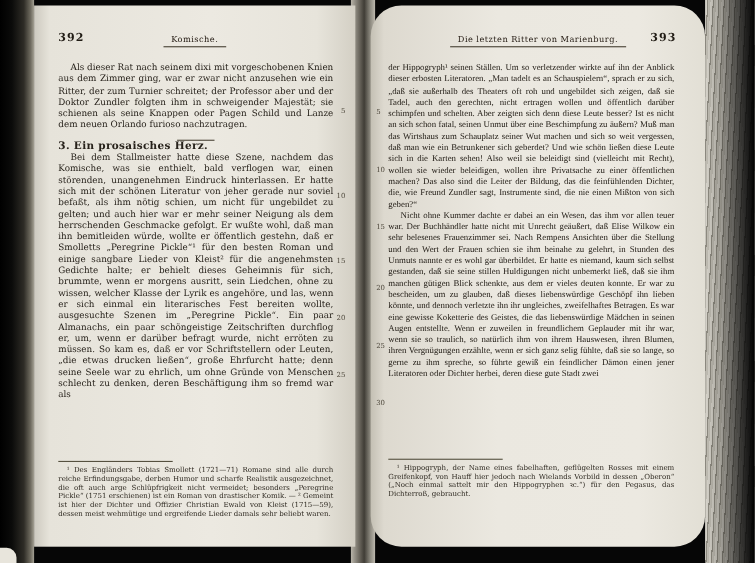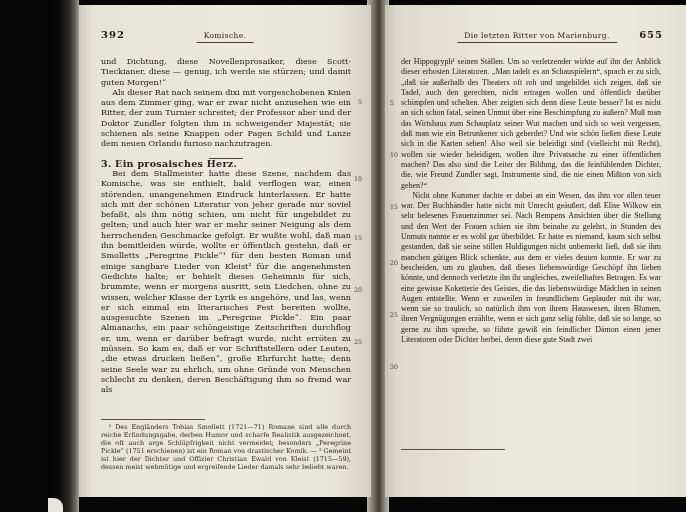--- a/index.html
+++ b/index.html
@@ -1,21 +1,21 @@
 <!DOCTYPE html>
 <html><head>
 <meta charset="utf-8">
 <style>
   html,body{margin:0;padding:0;}
   body{
     width:686px;height:512px;position:relative;overflow:hidden;
     background:#060606;
     font-family:"DejaVu Serif","DejaVu Sans",serif;
   }
-  .scan{position:absolute;inset:0;margin-left:48px;}
+  .scan{position:absolute;inset:0;}
   
   .edge-left{
     position:absolute;left:0;top:0;width:31px;height:512px;
     background:linear-gradient(90deg,#000 0,#0b0b0a 35%,#2e2c26 70%,#706c60 90%,#a5a194 100%);
   }
   
   .fore-edge{
     position:absolute;left:641px;top:0;width:45px;height:512px;
     background:
       linear-gradient(90deg,rgba(0,0,0,0) 0,rgba(20,18,14,.25) 30%,rgba(5,5,5,.82) 80%,#000 100%),
@@ -24,20 +24,21 @@
   .page{
     position:absolute;top:5px;height:492px;color:#26211a;
   }
   .page-left{
     left:31px;width:292px;
     background:linear-gradient(90deg,#cdc9bf 0,#e6e3da 14px,#ece9e1 55%,#e7e4db 88%,#d3cfc4 100%);
   }
   .page-right{
     left:337px;width:304px;
     background:linear-gradient(90deg,#c4c0b4 0,#ddd9cf 12px,#ebe8e0 38%,#ece9e1 80%,#e2dfd5 100%);
+    border-radius:28px;
   }
   .gutter{
     position:absolute;left:319px;top:0;width:22px;height:512px;
     background:linear-gradient(90deg,#b8b4a9 0,#6b675e 35%,#403d36 55%,#8c897f 80%,#beb9ae 100%);
   }
   .corner-wedge{
     position:absolute;left:0;bottom:0;width:15px;height:14px;
     background:#e8e5dc;border-radius:0 9px 0 0;
   }
   .pagehead{position:relative;height:14px;margin-top:26px;font-size:0;}
@@ -85,48 +86,48 @@
   <div class="edge-left"></div>
   <div class="fore-edge"></div>
   <div class="gutter"></div>
 
   <div class="page page-left">
     <div class="pagehead">
       <span class="pagenum">392</span>
       <span class="runtitle">Komische.</span>
     </div>
     <div class="bodytext">
-      <p class="noindent">und Dichtung, diese Novellenprosaiker, diese Scott-Tieckianer, diese — genug, ich werde sie stürzen; und damit guten Morgen!“</p>
       <p>Als dieser Rat nach seinem dixi mit vorgeschobenen Knien aus dem Zimmer ging, war er zwar nicht anzusehen wie ein Ritter, der zum Turnier schreitet; der Professor aber und der Doktor Zundler folgten ihm in schweigender Majestät; sie schienen als seine Knappen oder Pagen Schild und Lanze dem neuen Orlando furioso nachzutragen.</p>
       <div class="sectionrule"></div>
       <p class="heading">3. Ein prosaisches Herz.</p>
       <p>Bei dem Stallmeister hatte diese Szene, nachdem das Komische, was sie enthielt, bald verflogen war, einen störenden, unangenehmen Eindruck hinterlassen. Er hatte sich mit der schönen Literatur von jeher gerade nur soviel befaßt, als ihm nötig schien, um nicht für ungebildet zu gelten; und auch hier war er mehr seiner Neigung als dem herrschenden Geschmacke gefolgt. Er wußte wohl, daß man ihn bemitleiden würde, wollte er öffentlich gestehn, daß er Smolletts „Peregrine Pickle“¹ für den besten Roman und einige sangbare Lieder von Kleist² für die angenehmsten Gedichte halte; er behielt dieses Geheimnis für sich, brummte, wenn er morgens ausritt, sein Liedchen, ohne zu wissen, welcher Klasse der Lyrik es angehöre, und las, wenn er sich einmal ein literarisches Fest bereiten wollte, ausgesuchte Szenen im „Peregrine Pickle“. Ein paar Almanachs, ein paar schöngeistige Zeitschriften durchflog er, um, wenn er darüber befragt wurde, nicht erröten zu müssen. So kam es, daß er vor Schriftstellern oder Leuten, „die etwas drucken ließen“, große Ehrfurcht hatte; denn seine Seele war zu ehrlich, um ohne Gründe von Menschen schlecht zu denken, deren Beschäftigung ihm so fremd war als</p>
     </div>
     <div class="footblock">
       <div class="footrule"></div>
       <p class="footnote">¹ Des Engländers Tobias Smollett (1721—71) Romane sind alle durch reiche Erfindungsgabe, derben Humor und scharfe Realistik ausgezeichnet, die oft auch arge Schlüpfrigkeit nicht vermeidet; besonders „Peregrine Pickle“ (1751 erschienen) ist ein Roman von drastischer Komik. — ² Gemeint ist hier der Dichter und Offizier Christian Ewald von Kleist (1715—59), dessen meist wehmütige und ergreifende Lieder damals sehr beliebt waren.</p>
     </div>
     <span class="lineno" style="top:93px">5</span>
     <span class="lineno" style="top:170px">10</span>
     <span class="lineno" style="top:229px">15</span>
     <span class="lineno" style="top:281px">20</span>
     <span class="lineno" style="top:333px">25</span>
   </div>
 
   <div class="page page-right">
     <div class="pagehead">
       <span class="runtitle">Die letzten Ritter von Marienburg.</span>
-      <span class="pagenum">655</span>
+      <span class="pagenum">393</span>
     </div>
     <div class="bodytext">
       <p class="noindent">der Hippogryph¹ seinen Ställen. Um so verletzender wirkte auf ihn der Anblick dieser erbosten Literatoren. „Man tadelt es an Schauspielern“, sprach er zu sich, „daß sie außerhalb des Theaters oft roh und ungebildet sich zeigen, daß sie Tadel, auch den gerechten, nicht ertragen wollen und öffentlich darüber schimpfen und schelten. Aber zeigten sich denn diese Leute besser? Ist es nicht an sich schon fatal, seinen Unmut über eine Beschimpfung zu äußern? Muß man das Wirtshaus zum Schauplatz seiner Wut machen und sich so weit vergessen, daß man wie ein Betrunkener sich geberdet? Und wie schön ließen diese Leute sich in die Karten sehen! Also weil sie beleidigt sind (vielleicht mit Recht), wollen sie wieder beleidigen, wollen ihre Privatsache zu einer öffentlichen machen? Das also sind die Leiter der Bildung, das die feinfühlenden Dichter, die, wie Freund Zundler sagt, Instrumente sind, die nie einen Mißton von sich geben?“</p>
       <p>Nicht ohne Kummer dachte er dabei an ein Wesen, das ihm vor allen teuer war. Der Buchhändler hatte nicht mit Unrecht geäußert, daß Elise Wilkow ein sehr belesenes Frauenzimmer sei. Nach Rempens Ansichten über die Stellung und den Wert der Frauen schien sie ihm beinahe zu gelehrt, in Stunden des Unmuts nannte er es wohl gar überbildet. Er hatte es niemand, kaum sich selbst gestanden, daß sie seine stillen Huldigungen nicht unbemerkt ließ, daß sie ihm manchen gütigen Blick schenkte, aus dem er vieles deuten konnte. Er war zu bescheiden, um zu glauben, daß dieses liebenswürdige Geschöpf ihn lieben könnte, und dennoch verletzte ihn ihr ungleiches, zweifelhaftes Betragen. Es war eine gewisse Koketterie des Geistes, die das liebenswürdige Mädchen in seinen Augen entstellte. Wenn er zuweilen in freundlichem Geplauder mit ihr war, wenn sie so traulich, so natürlich ihm von ihrem Hauswesen, ihren Blumen, ihren Vergnügungen erzählte, wenn er sich ganz selig fühlte, daß sie so lange, so gerne zu ihm spreche, so führte gewiß ein feindlicher Dämon einen jener Literatoren oder Dichter herbei, deren diese gute Stadt zwei</p>
     </div>
     <div class="footblock">
       <div class="footrule"></div>
+      <p class="footnote">¹ Hippogryph, der Name eines fabelhaften, geflügelten Rosses mit einem Greifenkopf, von Hauff hier jedoch nach Wielands Vorbild in dessen „Oberon“ („Noch einmal sattelt mir den Hippogryphen ꝛc.“) für den Pegasus, das Dichterroß, gebraucht.</p>
     </div>
     <span class="lineno" style="top:94px">5</span>
     <span class="lineno" style="top:146px">10</span>
     <span class="lineno" style="top:198px">15</span>
     <span class="lineno" style="top:254px">20</span>
     <span class="lineno" style="top:306px">25</span>
     <span class="lineno" style="top:358px">30</span>
   </div>
 
   <div class="corner-wedge"></div>

